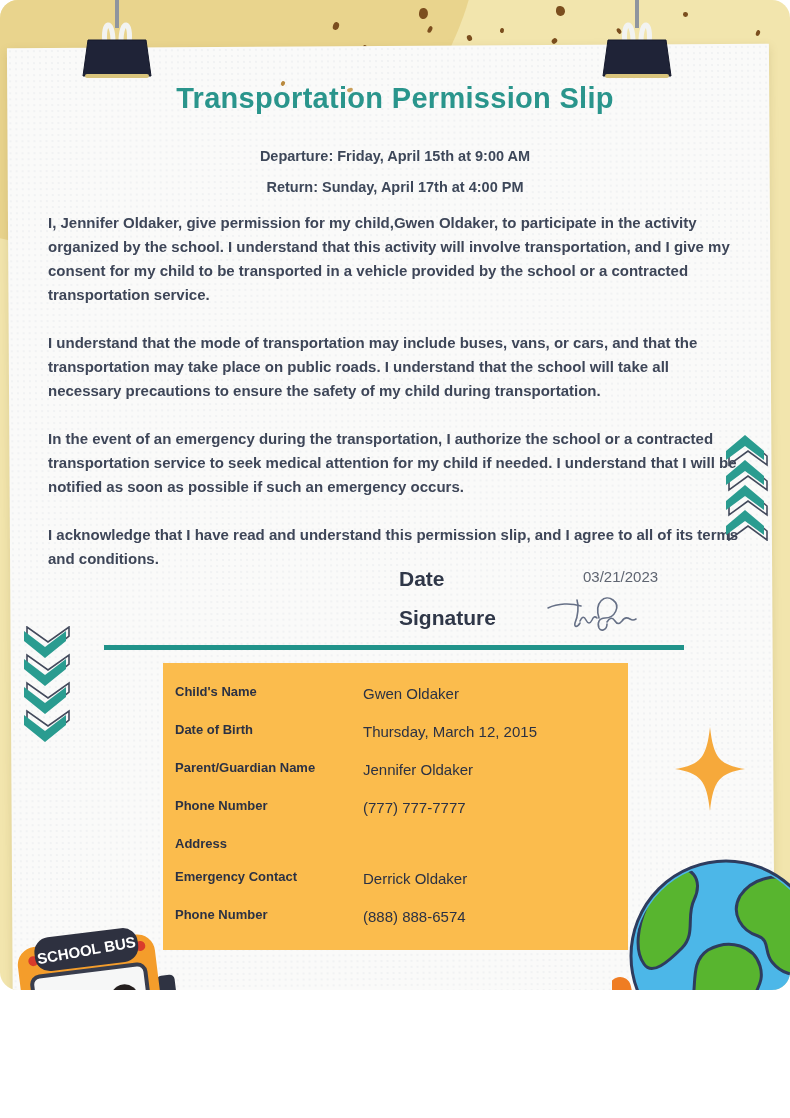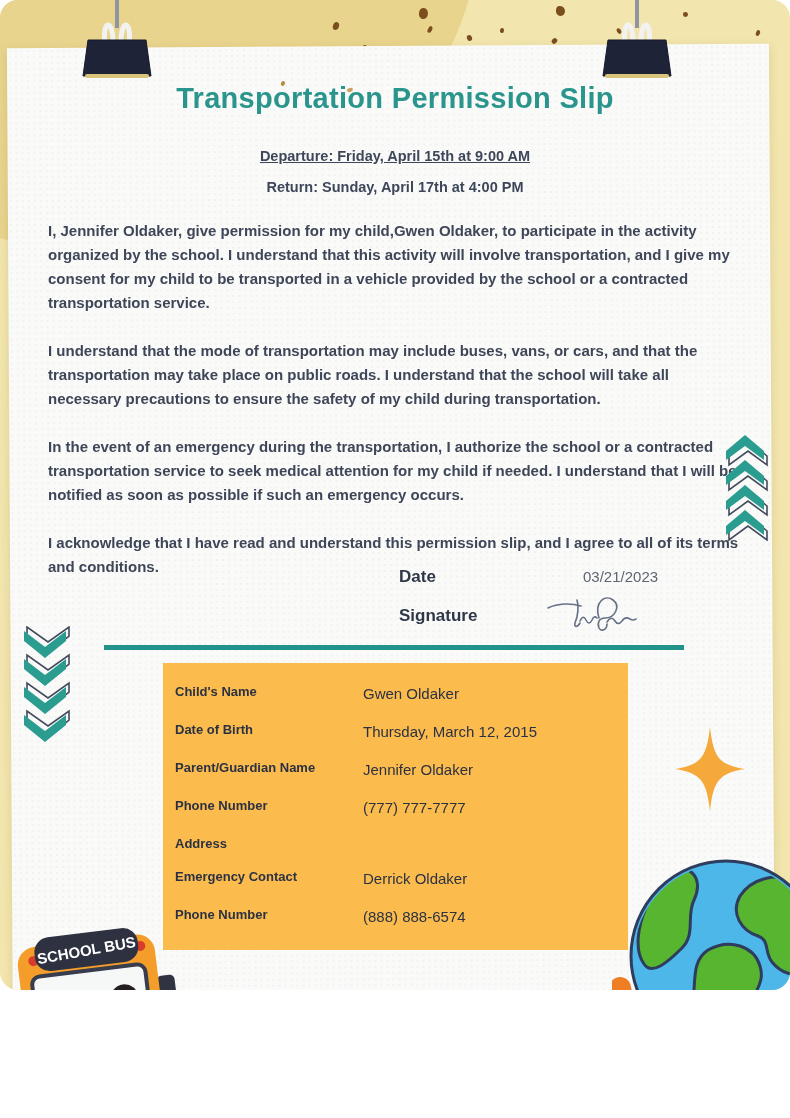--- a/index.html
+++ b/index.html
@@ -18,27 +18,27 @@
   .paper::before{content:"";position:absolute;inset:0;
          background-image:radial-gradient(rgba(95,115,145,0.06) 1px,transparent 1.2px);
          background-size:6px 6px;}
 
   .content{position:absolute;inset:0;}
 
   .doc-title{position:absolute;left:0;top:82px;width:100%;text-align:center;
          color:#2a958c;font-size:29px;font-weight:bold;letter-spacing:0.3px;}
   .subline{position:absolute;left:0;width:100%;text-align:center;color:#3d4759;
          font-size:14.5px;font-weight:bold;}
-  .subline.dep{top:148px;text-decoration:underline;} .subline.ret{top:179px;}
+  .subline.dep{top:148px;} .subline.ret{top:179px;}
 
   .paras{position:absolute;left:48px;top:211px;width:694px;color:#3e4658;
          font-size:15px;font-weight:bold;line-height:24px;}
-  .paras p{margin:8px 0 24px 0;}
-
-  .field-label{position:absolute;left:399px;color:#2f3748;font-size:17px;font-weight:bold;text-align:right;}
+  .paras p{margin:0 0 24px 0;}
+
+  .field-label{position:absolute;left:399px;color:#2f3748;font-size:21px;font-weight:bold;text-align:right;}
   .field-value{position:absolute;left:545px;color:#5f6571;font-size:15px;margin-left:38px;}
   .sig-svg{position:absolute;left:546px;top:592px;}
 
   .divider{position:absolute;left:104px;top:645px;width:580px;height:5px;background:#21938a;}
 
   .details{position:absolute;left:163px;top:663px;width:441px;background:#fbbc4d;
          padding:12px 12px 14px 12px;}
   .trow{display:flex;padding:9px 0;}
   .tlabel{width:188px;flex:none;color:#2b3143;font-size:13px;font-weight:bold;}
   .tvalue{max-width:205px;color:#2b3143;font-size:15px;font-weight:normal;line-height:20px;}

